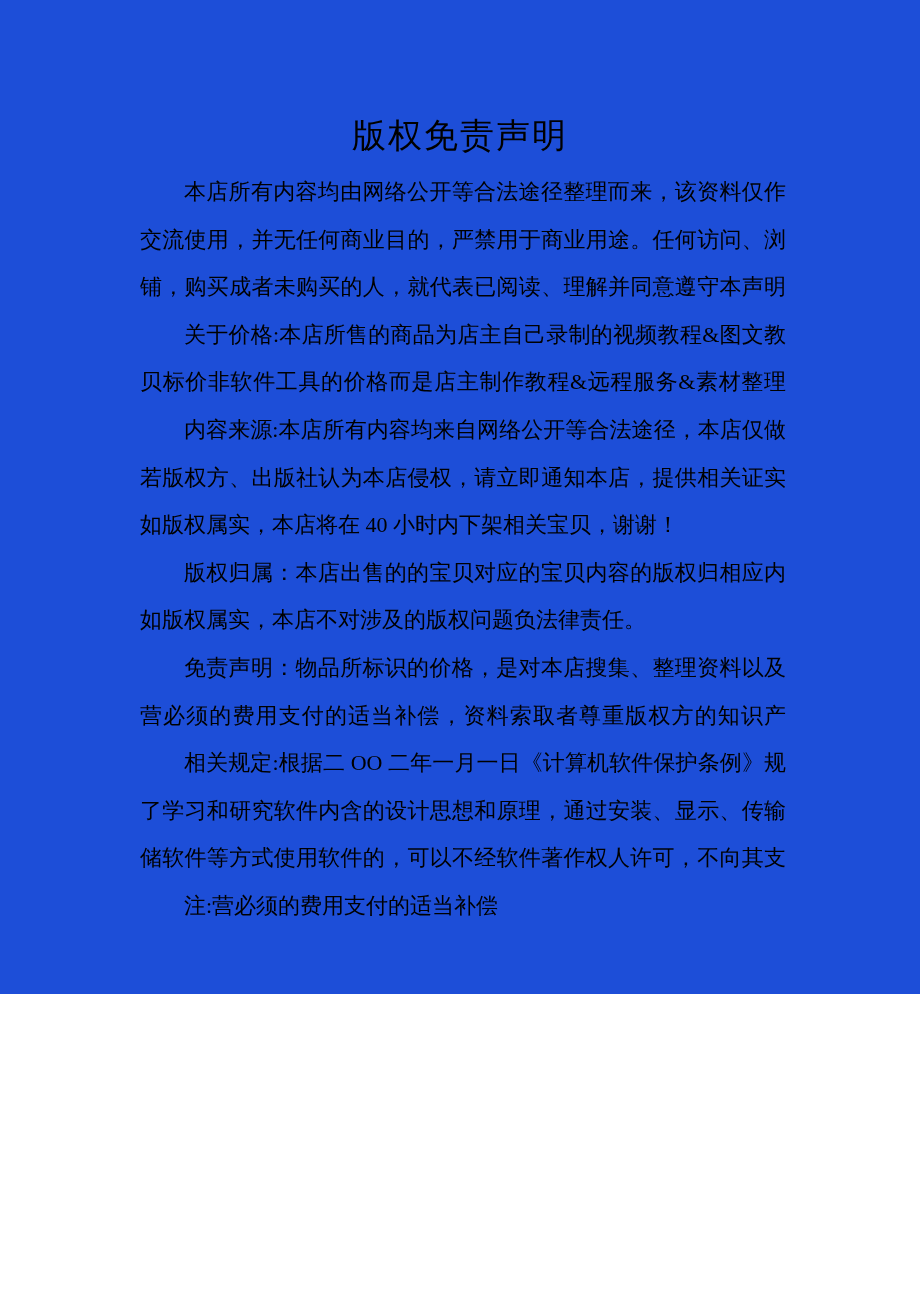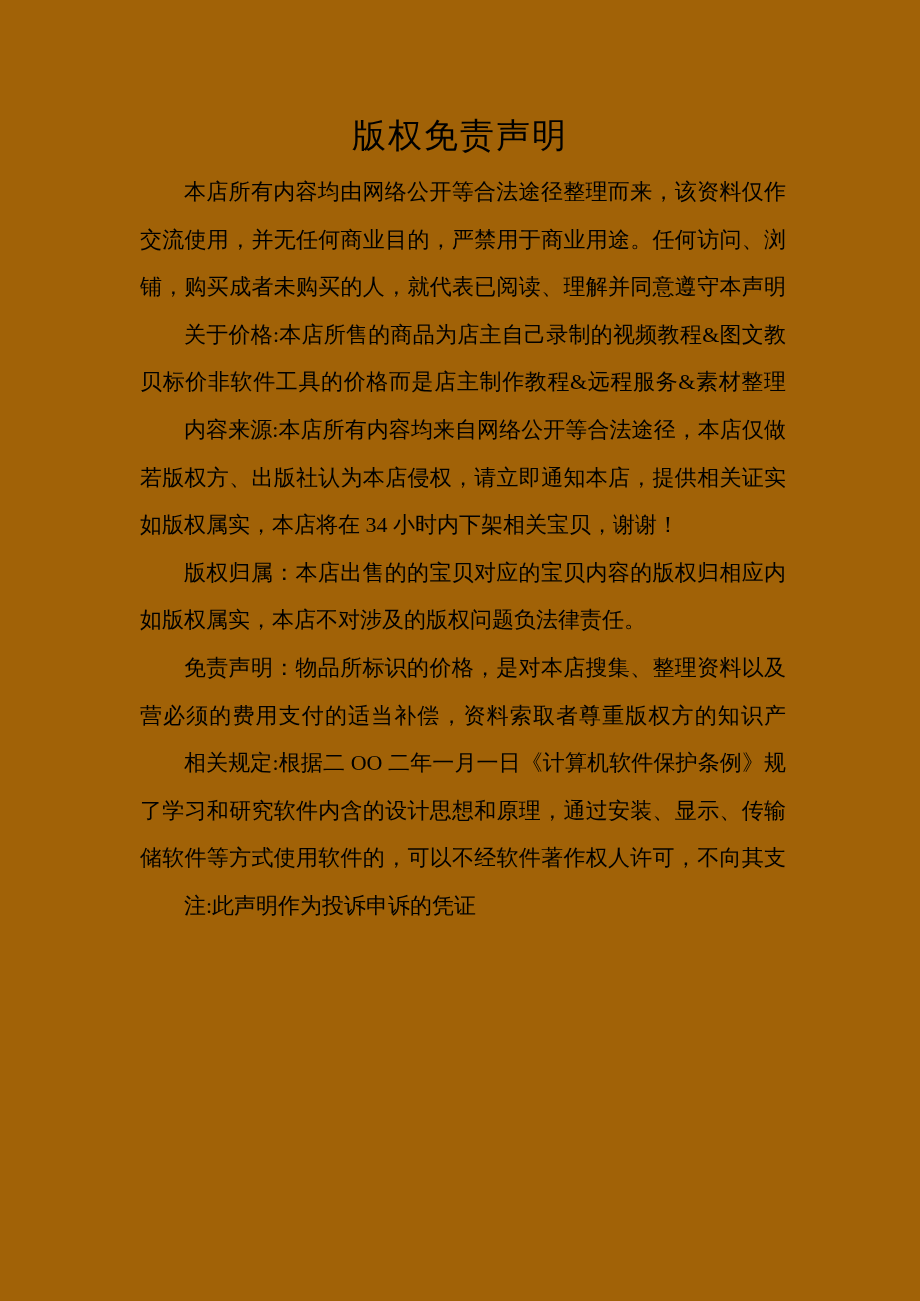--- a/index.html
+++ b/index.html
@@ -3,22 +3,22 @@
 <meta charset="utf-8">
 <style>
   html, body {
     margin: 0;
     padding: 0;
     background: #ffffff;
   }
   .page {
     position: relative;
     width: 920px;
-    height: 1301px;
-    background: #a16207;
+    height: 994px;
+    background: #1d4ed8;
     color: #000000;
     font-family: "Liberation Serif", "DejaVu Serif", serif;
     overflow: hidden;
   }
   .doc-title {
     position: absolute;
     top: 112px;
     left: 0;
     width: 920px;
     height: 48px;
@@ -71,37 +71,37 @@
     </div>
 
     <div class="paragraph">
       <div class="line indent">关于价格:本店所售的商品为店主自己录制的视频教程&amp;图文教程，宝</div>
       <div class="line">贝标价非软件工具的价格而是店主制作教程&amp;远程服务&amp;素材整理的人工劳</div>
     </div>
 
     <div class="paragraph">
       <div class="line indent">内容来源:本店所有内容均来自网络公开等合法途径，本店仅做整理;</div>
       <div class="line">若版权方、出版社认为本店侵权，请立即通知本店，提供相关证实材料，</div>
-      <div class="line end">如版权属实，本店将在 34 小时内下架相关宝贝，谢谢！</div>
+      <div class="line end">如版权属实，本店将在 40 小时内下架相关宝贝，谢谢！</div>
     </div>
 
     <div class="paragraph">
       <div class="line indent">版权归属：本店出售的的宝贝对应的宝贝内容的版权归相应内容作者</div>
       <div class="line end">如版权属实，本店不对涉及的版权问题负法律责任。</div>
     </div>
 
     <div class="paragraph">
       <div class="line indent">免责声明：物品所标识的价格，是对本店搜集、整理资料以及本店运</div>
       <div class="line">营必须的费用支付的适当补偿，资料索取者尊重版权方的知识产权，谢谢！</div>
     </div>
 
     <div class="paragraph">
       <div class="line indent">相关规定:根据二 OO 二年一月一日《计算机软件保护条例》规定:为</div>
       <div class="line">了学习和研究软件内含的设计思想和原理，通过安装、显示、传输或者存</div>
       <div class="line">储软件等方式使用软件的，可以不经软件著作权人许可，不向其支付报酬。</div>
     </div>
 
     <div class="paragraph">
-      <div class="line indent end">注:此声明作为投诉申诉的凭证</div>
+      <div class="line indent end">注:营必须的费用支付的适当补偿</div>
     </div>
 
   </div>
 </div>
 
 </body></html>

